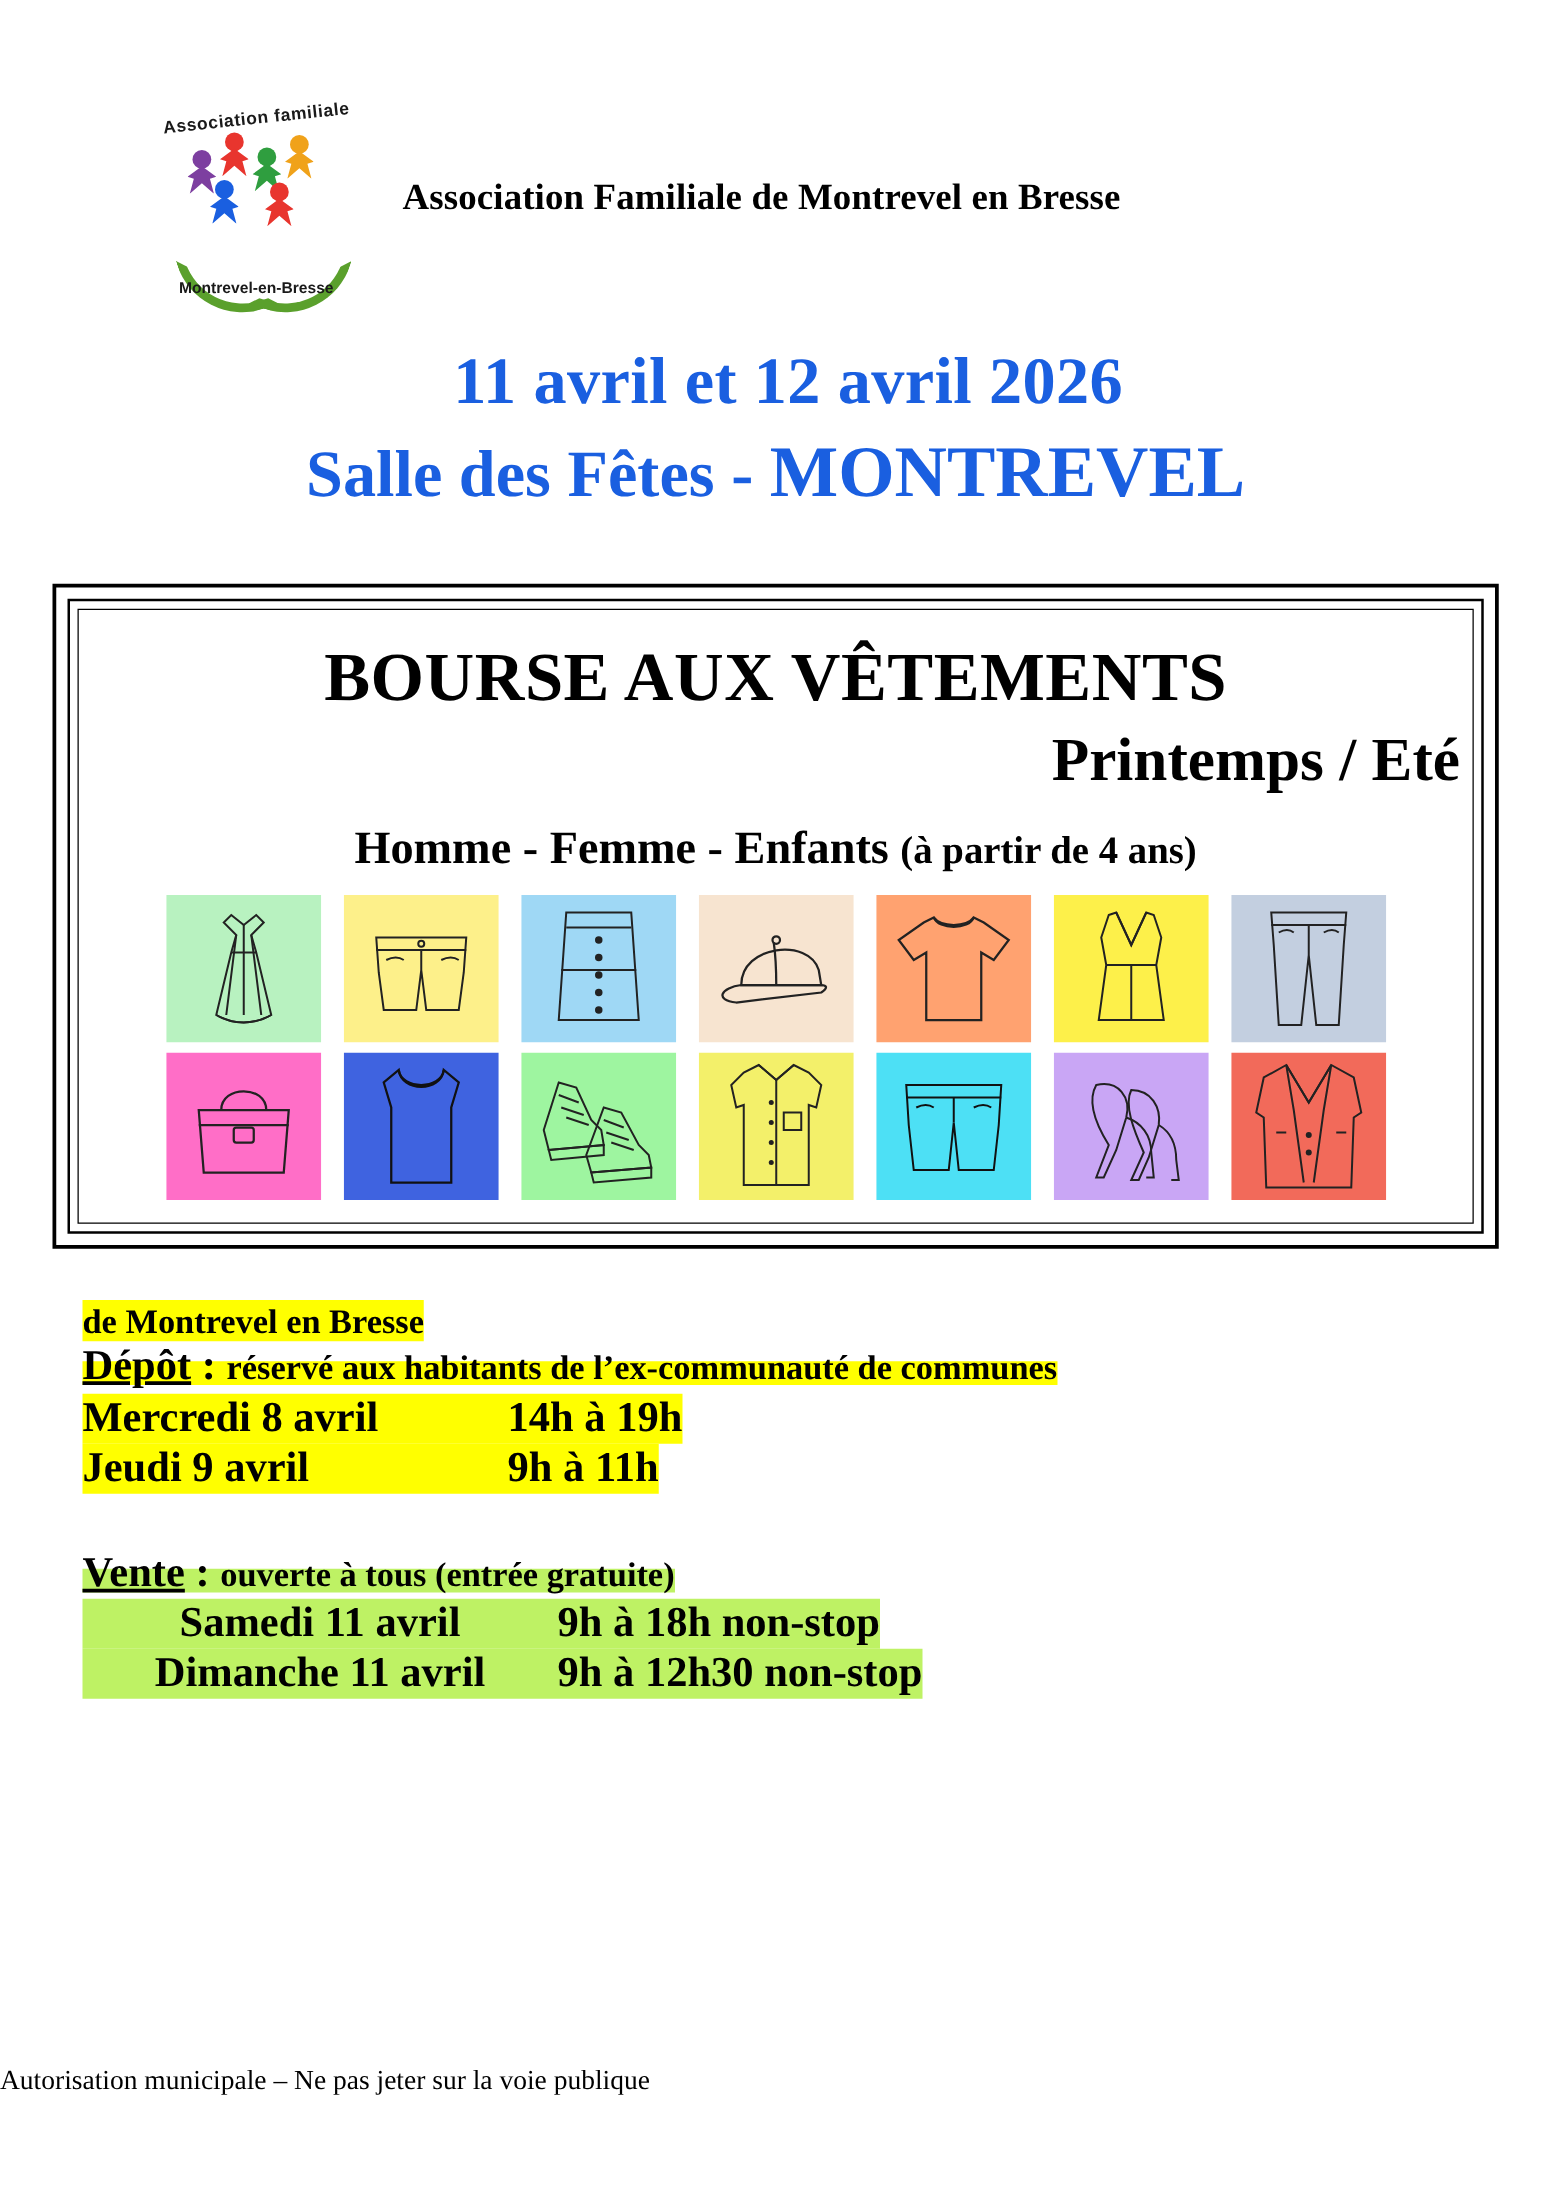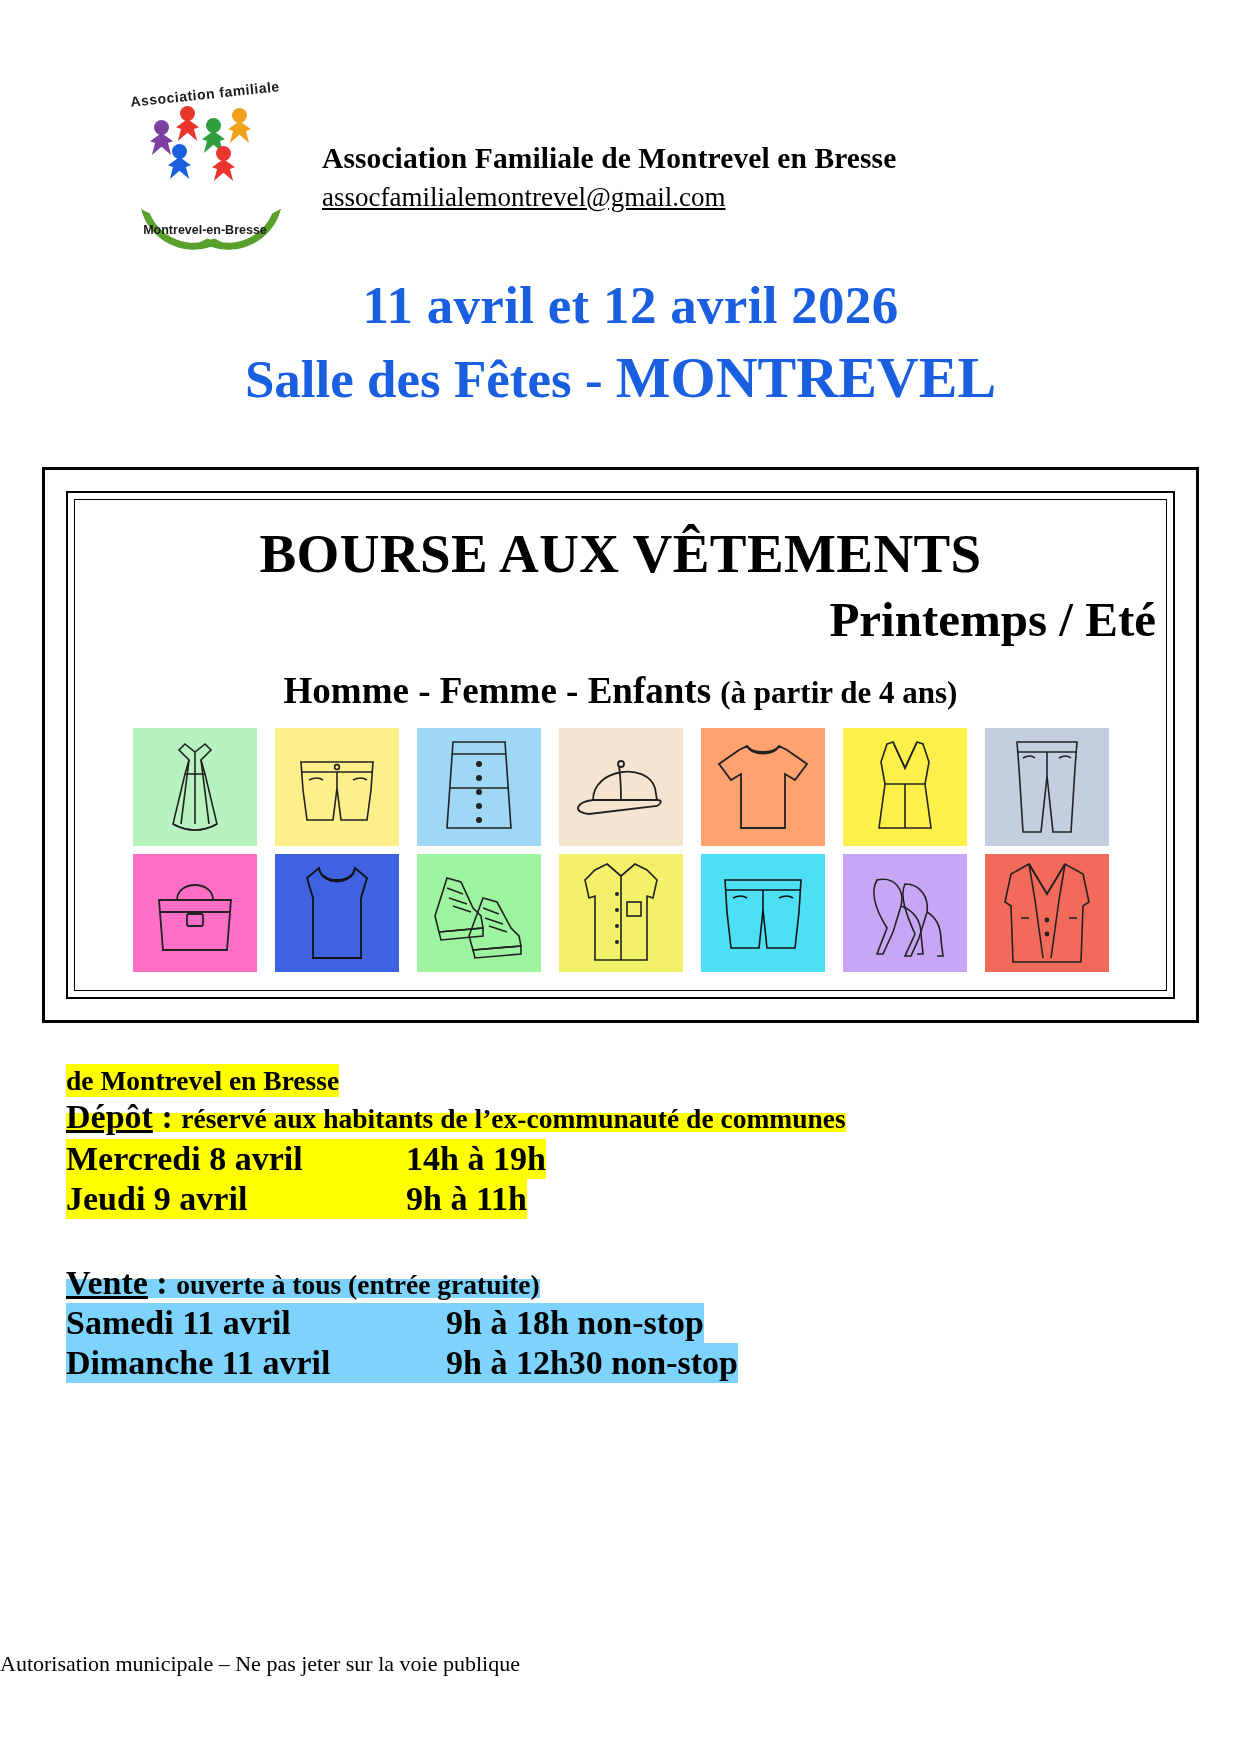--- a/index.html
+++ b/index.html
@@ -130,21 +130,21 @@
     margin-top: 9px;
   }
   .date-line2 .big {
     font-size: 58px;
   }
 
   
   .frame-outer {
     margin: 56px 42px 0 42px;
     border: 3px solid #000;
-    padding: 21px;
+    padding: 9px;
   }
   .frame-inner {
     border: 2px solid #000;
     padding: 6px;
   }
   .frame-core {
     border: 1px solid #000;
     padding: 22px 10px 18px 10px;
   }
   .title-main {
@@ -185,21 +185,21 @@
     position: relative;
   }
   .cell svg { width: 100%; height: 100%; display: block; }
 
   
   .info {
     margin: 42px 0 0 66px;
     width: 1110px;
   }
   .hl-yellow { background: #ffff00; }
-  .hl-cyan   { background: #7dd3fc; }
+  .hl-cyan   { background: #bef264; text-align: center; }
 
   .blk-line {
     font-weight: bold;
     line-height: 1.17;
   }
   .lead {
     font-size: 34px;
     text-decoration: underline;
   }
   .lead-colon {
@@ -250,21 +250,20 @@
     </div>
     <div class="hands">
       <div class="hand"></div>
       <div class="hand right"></div>
     </div>
     <div class="logo-arc-bottom">Montrevel-en-Bresse</div>
   </div>
 
   <div class="org-block">
     <div class="org-name">Association Familiale de Montrevel en Bresse</div>
-    <div class="org-mail">assocfamilialemontrevel@gmail.com</div>
   </div>
 </div>
 
 <div class="datebar">
   <div class="date-line1">11 avril et 12 avril 2026</div>
   <div class="date-line2">
     <span>Salle des Fêtes - </span><span class="big">MONTREVEL</span>
   </div>
 </div>
 

